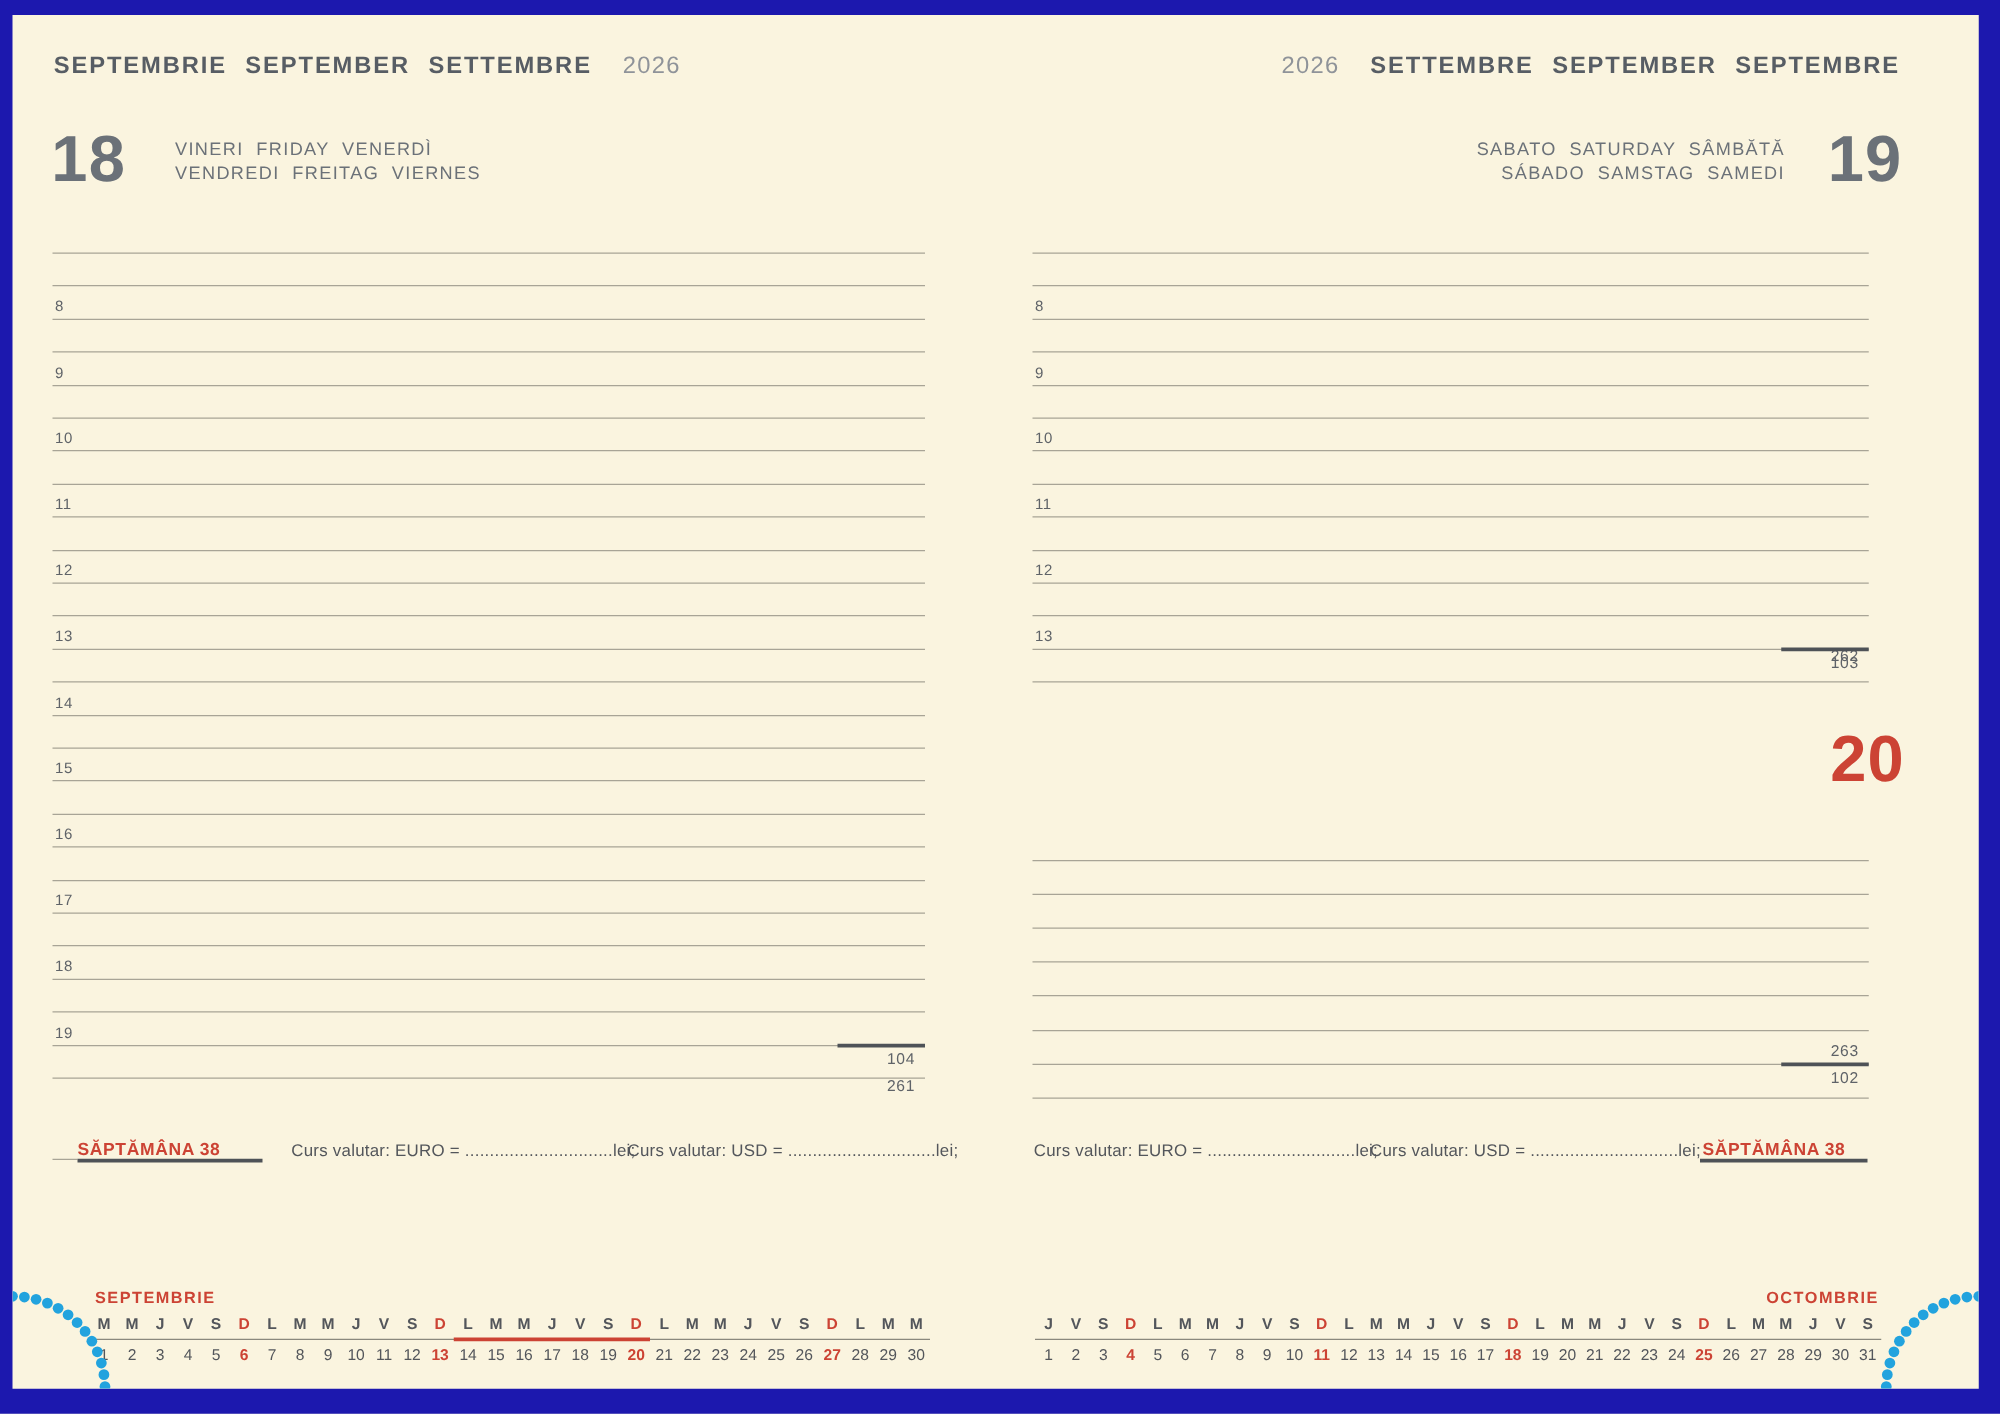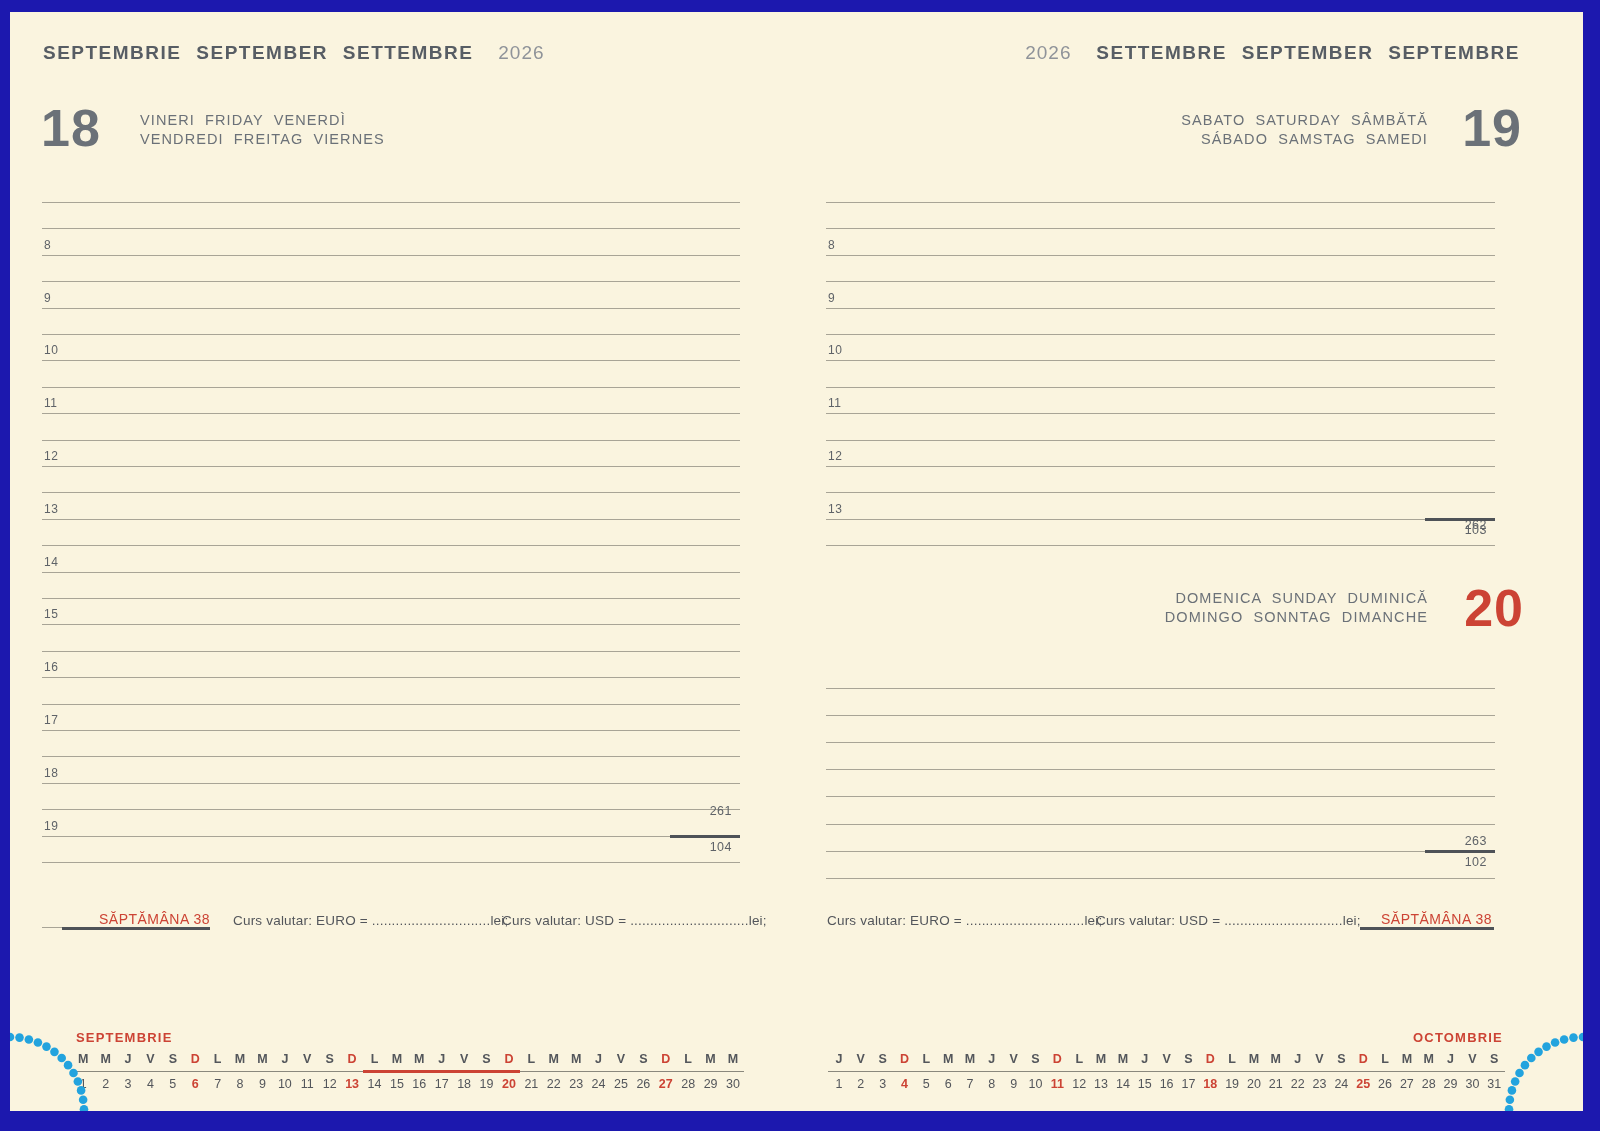--- a/index.html
+++ b/index.html
@@ -20,21 +20,21 @@
   .names{position:absolute;font-size:14.5px;line-height:19px;letter-spacing:1.1px;word-spacing:5px;color:var(--day-ink);white-space:nowrap;}
   .names.right{text-align:right;}
   .grid{position:absolute;top:0;height:100%;}
   #grid-left{left:32px;width:698px;}
   #grid-sat,#grid-sun{left:816px;width:669px;}
   .rule{position:absolute;left:0;width:100%;height:1px;background:var(--rule);}
   .hour-label{position:absolute;left:2px;font-size:12px;color:var(--ink2);letter-spacing:.5px;}
   .doy-num,.doy-rem{position:absolute;right:8px;font-size:12.5px;color:var(--ink2);letter-spacing:.5px;}
   .doy-bar{position:absolute;right:0;width:70px;height:3px;background:var(--bar);}
   .thin-ext{position:absolute;height:1px;background:var(--rule);}
-  .week-label{position:absolute;font-size:14px;font-weight:normal;color:var(--red);letter-spacing:.5px;text-align:right;white-space:nowrap;}
+  .week-label{position:absolute;font-size:14px;font-weight:bold;color:var(--red);letter-spacing:.5px;text-align:left;white-space:nowrap;}
   .week-bar{position:absolute;height:3px;background:var(--bar);}
   .currency{position:absolute;font-size:13.5px;color:var(--ink3);letter-spacing:.2px;white-space:nowrap;}
   .cal{position:absolute;top:1018px;height:66px;}
   #cal-left{left:62px;width:672px;}
   #cal-right{left:818px;width:677px;}
   .cal-title{position:absolute;top:0;font-size:13px;font-weight:bold;color:var(--red);letter-spacing:1.2px;}
   .cal-title.tleft{left:4px;}
   .cal-title.tright{right:2px;}
   .cal-row{position:absolute;left:0;right:0;display:flex;}
   .cal-row.letters{top:22px;font-weight:bold;font-size:12.5px;color:var(--ink3);}
@@ -66,24 +66,20 @@
     <div>VINERI FRIDAY VENERDÌ</div>
     <div>VENDREDI FREITAG VIERNES</div>
   </div>
 
   <div class="names right" style="right:155px;top:99px">
     <div>SABATO SATURDAY SÂMBĂTĂ</div>
     <div>SÁBADO SAMSTAG SAMEDI</div>
   </div>
   <div class="daynum" style="right:61px;top:92px">19</div>
 
-  <div class="names right" style="right:155px;top:577px">
-    <div>DOMENICA SUNDAY DUMINICĂ</div>
-    <div>DOMINGO SONNTAG DIMANCHE</div>
-  </div>
   <div class="daynum red" style="right:59px;top:572px">20</div>
 
   <div id="grid-left" class="grid">
       <div class="rule" style="top: 190px;"></div>
       <div class="rule" style="top: 216.4px;"></div>
       <div class="rule" style="top: 242.8px;"></div>
       <div class="rule" style="top: 269.2px;"></div>
       <div class="rule" style="top: 295.6px;"></div>
       <div class="rule" style="top: 322px;"></div>
       <div class="rule" style="top: 348.4px;"></div>
@@ -111,21 +107,21 @@
       <div class="hour-label" style="top: 331.4px;">10</div>
       <div class="hour-label" style="top: 384.2px;">11</div>
       <div class="hour-label" style="top: 437px;">12</div>
       <div class="hour-label" style="top: 489.8px;">13</div>
       <div class="hour-label" style="top: 542.6px;">14</div>
       <div class="hour-label" style="top: 595.4px;">15</div>
       <div class="hour-label" style="top: 648.2px;">16</div>
       <div class="hour-label" style="top: 701px;">17</div>
       <div class="hour-label" style="top: 753.8px;">18</div>
       <div class="hour-label" style="top: 806.6px;">19</div>
-      <div class="doy-num" style="top: 792px;">261</div>
+      <div class="doy-num" style="top: 850px;">261</div>
       <div class="doy-bar" style="top: 822.6px;"></div>
       <div class="doy-rem" style="top: 827.6px;">104</div>
     </div>
   <div id="grid-sat" class="grid">
       <div class="rule" style="top: 190px;"></div>
       <div class="rule" style="top: 216.4px;"></div>
       <div class="rule" style="top: 242.8px;"></div>
       <div class="rule" style="top: 269.2px;"></div>
       <div class="rule" style="top: 295.6px;"></div>
       <div class="rule" style="top: 322px;"></div>

